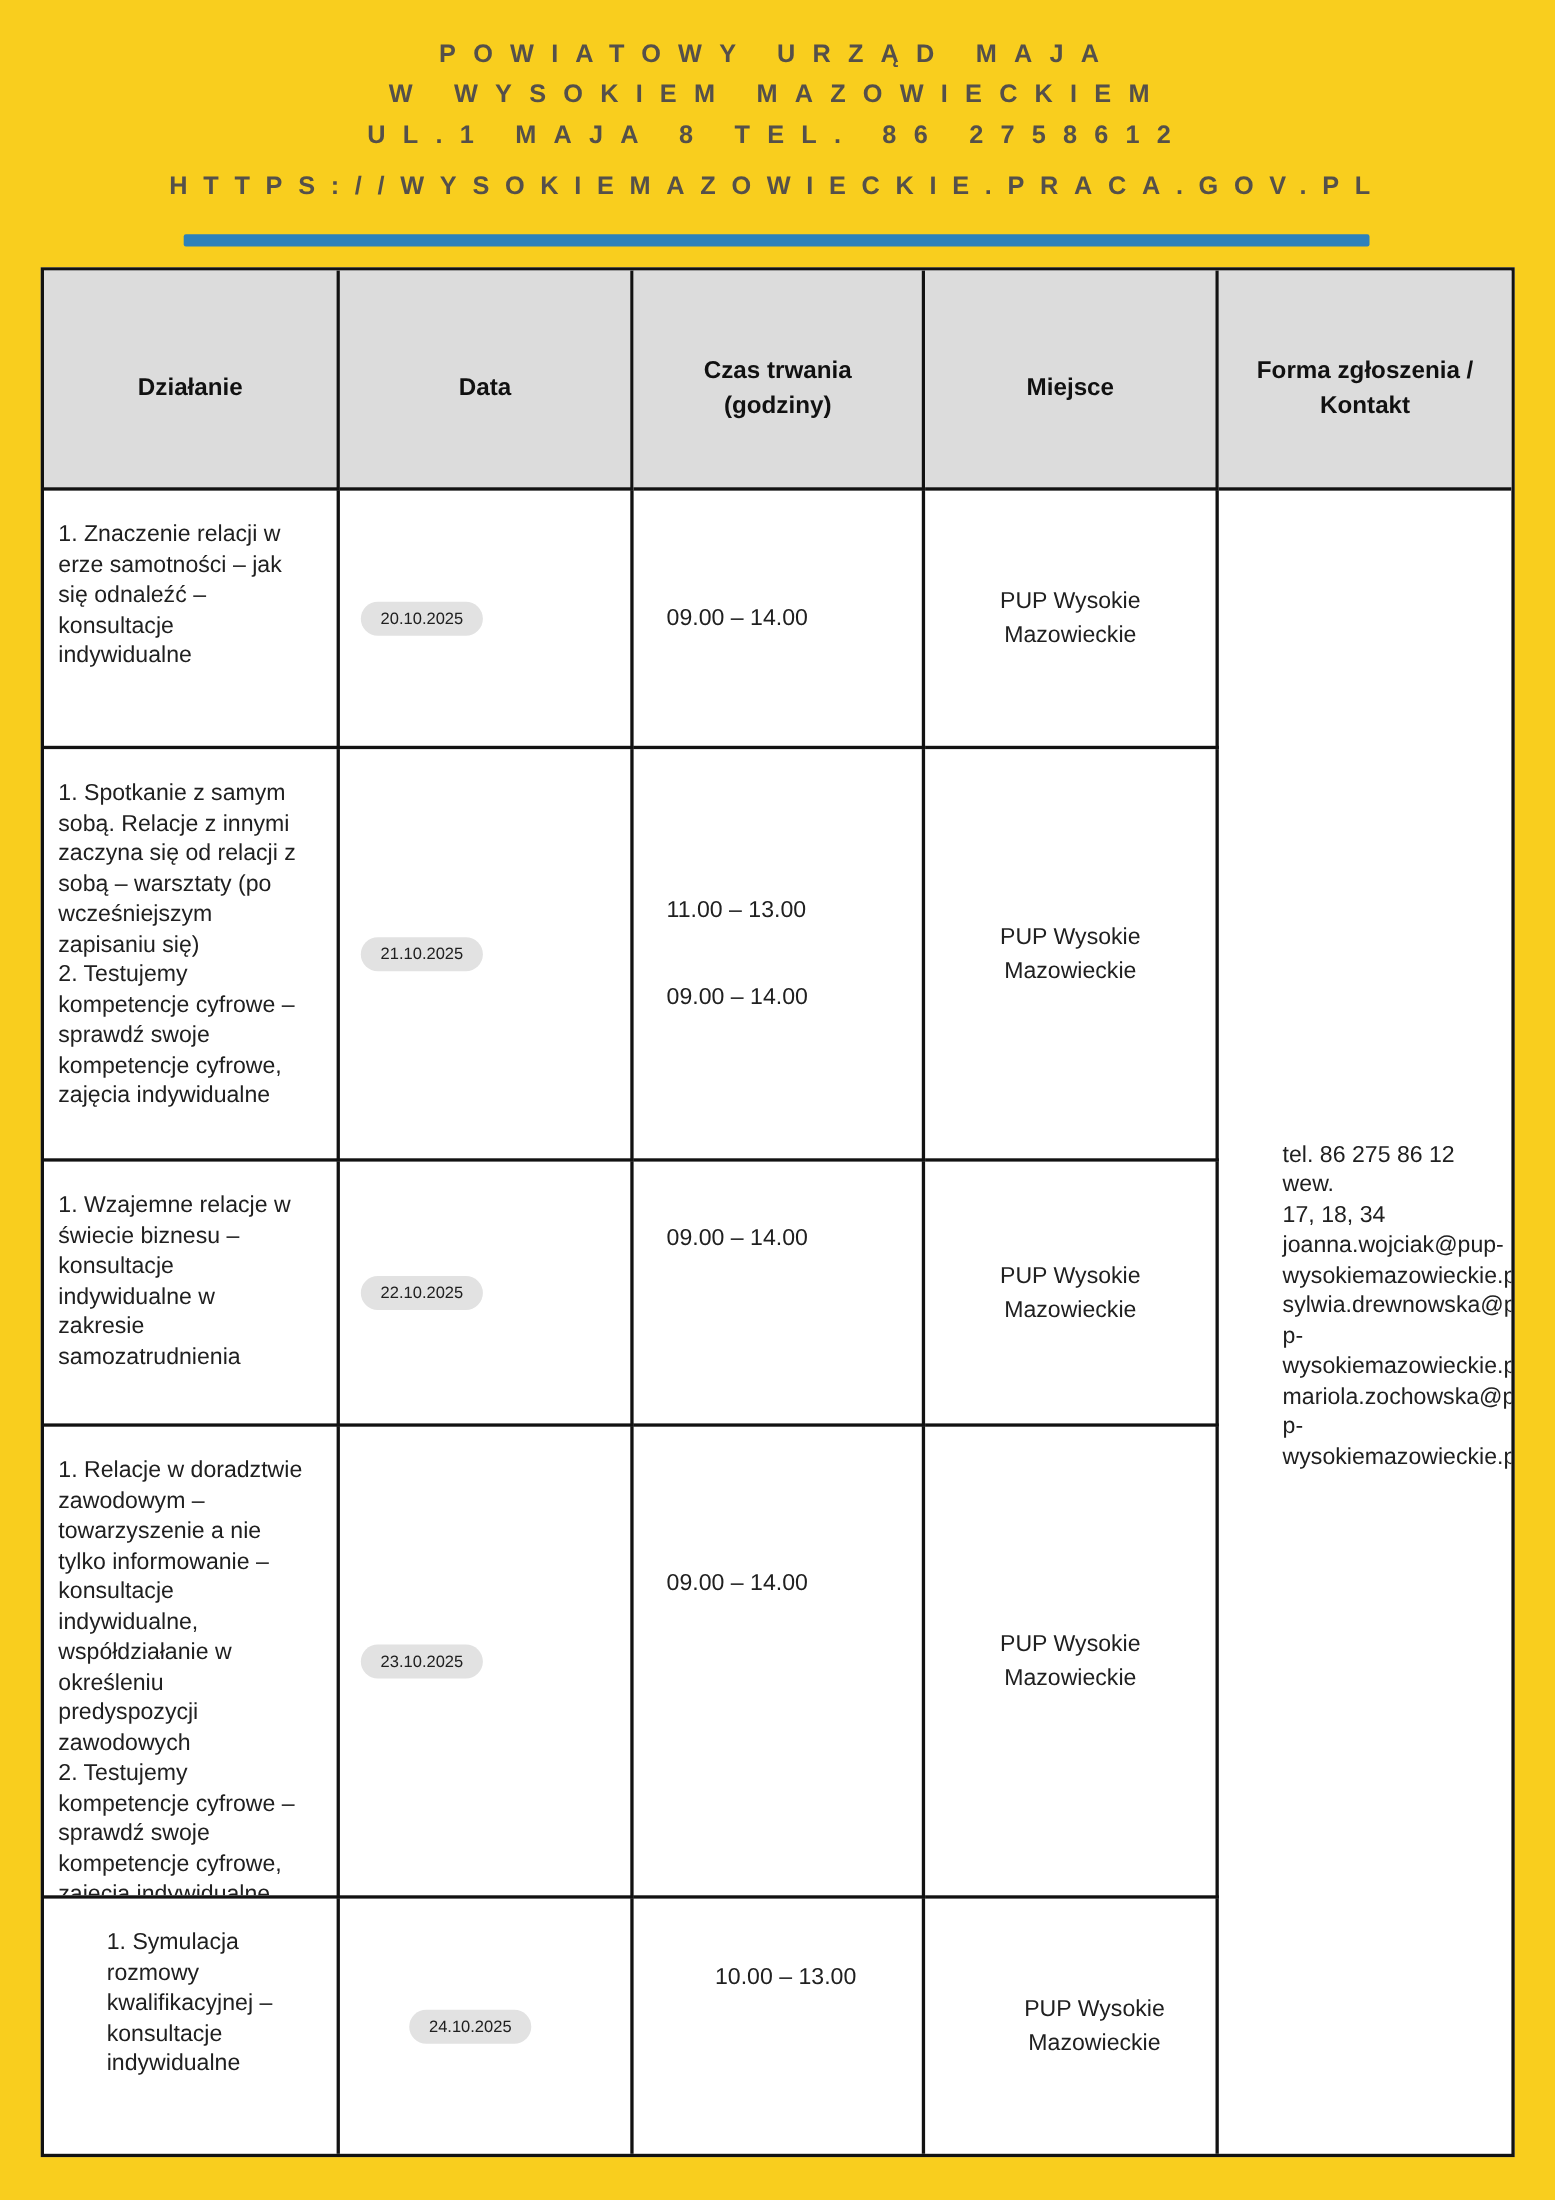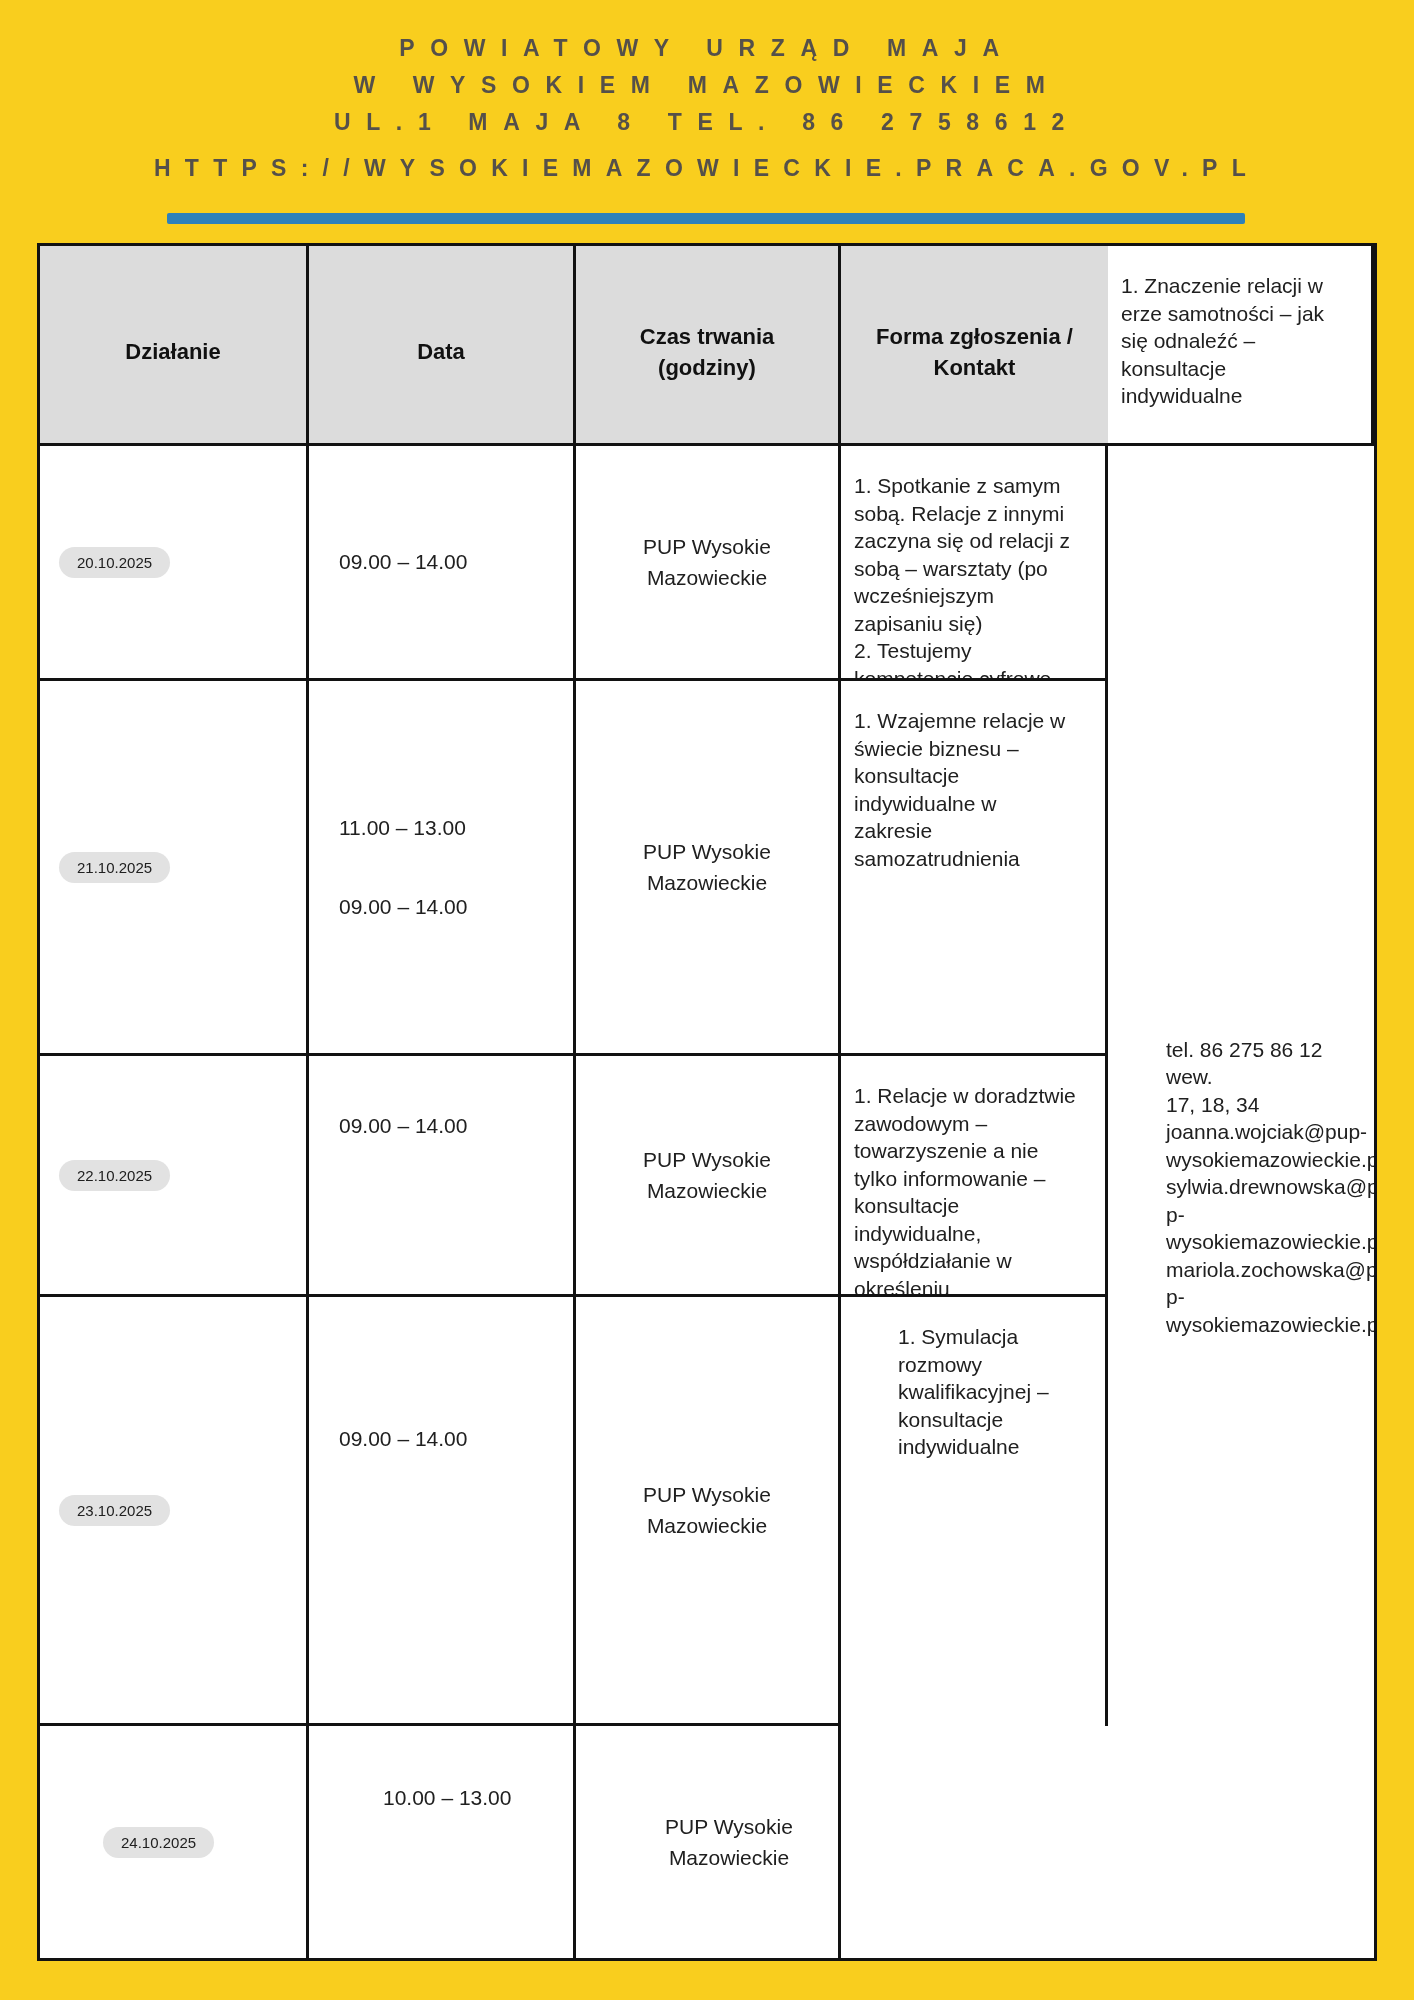--- a/index.html
+++ b/index.html
@@ -108,20 +108,21 @@
 </div>
 
 <div class="accent-bar"></div>
 
 <div class="sched">
 
   <div class="cell hcell">Działanie</div>
   <div class="cell hcell">Data</div>
   <div class="cell hcell">Czas trwania
 (godziny)</div>
+  <div class="cell hcell">Miejsce</div>
   <div class="cell hcell last-col">Forma zgłoszenia /
 Kontakt</div>
 
   <div class="cell activity r1">1. Znaczenie relacji w
 erze samotności – jak
 się odnaleźć –
 konsultacje
 indywidualne</div>
   <div class="cell datecell">
     <span class="pill">20.10.2025</span>

